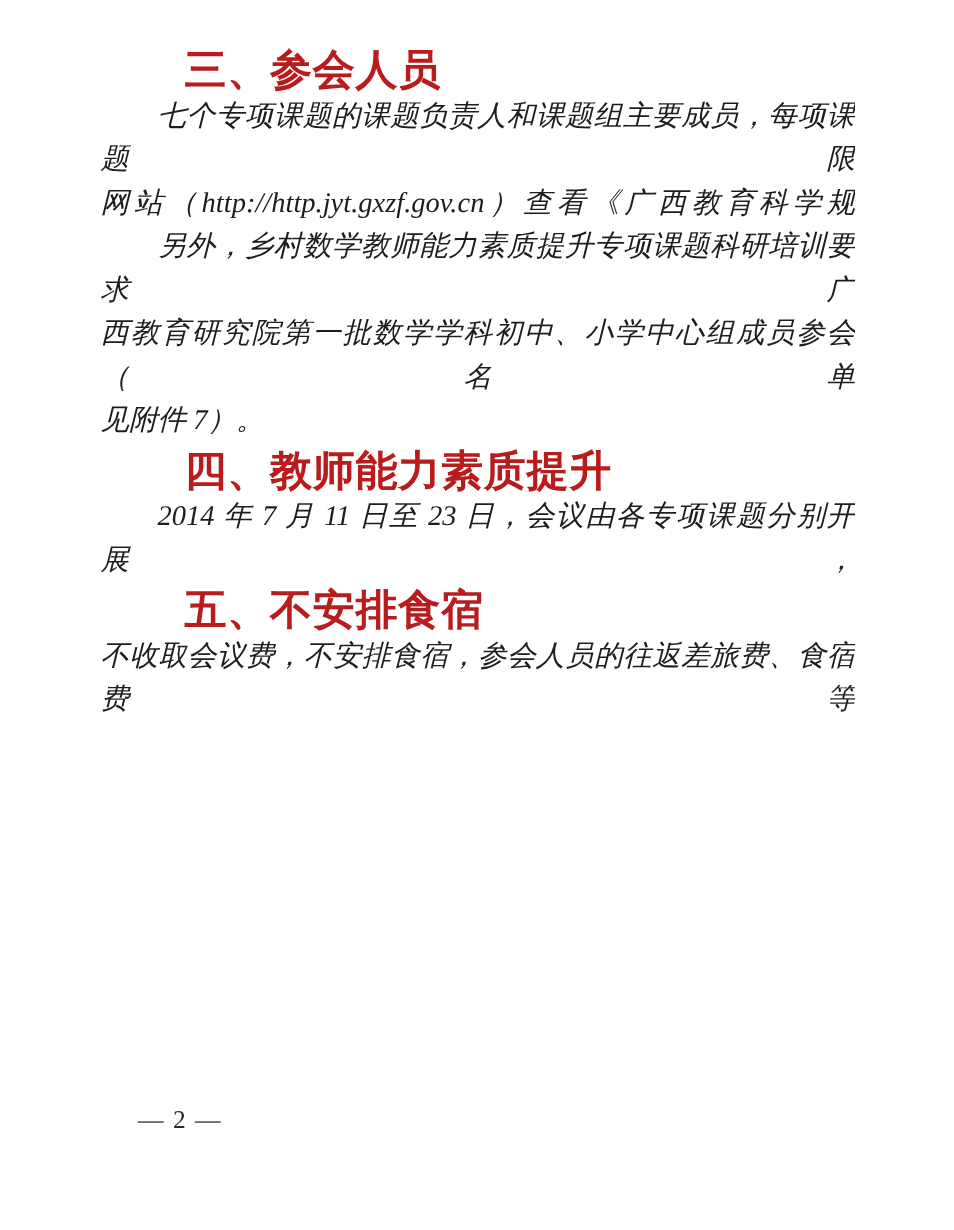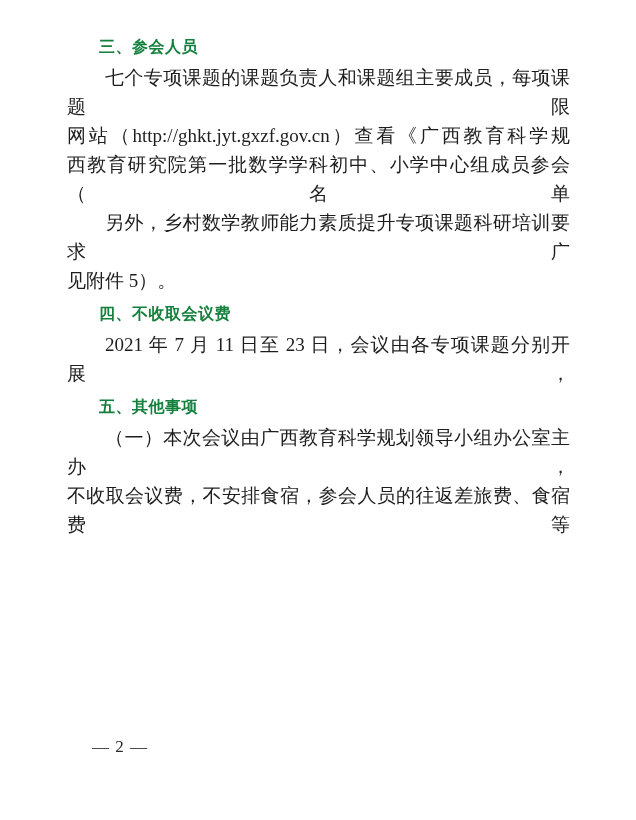--- a/index.html
+++ b/index.html
@@ -25,38 +25,39 @@
     top: 28px;
     width: 503px;
     color: #1d1d1d;
     font-size: 19px;
   }
   .line {
     line-height: 29px;
     min-height: 29px;
     text-align: left;
     overflow: hidden;
+    font-style: italic;
   }
   .fill {
     text-align: justify;
     text-align-last: justify;
     text-justify: inter-character;
   }
   .indent {
     text-indent: 2em;
   }
   .heading {
     font-family: "Liberation Sans", "DejaVu Sans", sans-serif;
     font-weight: 700;
-    font-size: 16px;
+    font-size: 28px;
     line-height: 29px;
     margin-top: 4px;
     margin-bottom: 2px;
     text-indent: 2em;
-    color: #15803d;
+    color: #b91c1c;
     letter-spacing: 0.5px;
   }
   .footer {
     position: absolute;
     left: 92px;
     top: 737px;
     font-size: 17px;
     color: #2a2a2a;
     letter-spacing: 1px;
   }
@@ -64,39 +65,38 @@
 </head>
 <body>
 
 <div class="page">
   <div class="content">
 
     <div class="heading">三、参会人员</div>
 
     <div>
       <div class="line fill indent">七个专项课题的课题负责人和课题组主要成员，每项课题限</div>
-      <div class="line fill">网站（http://ghkt.jyt.gxzf.gov.cn）查看《广西教育科学规</div>
+      <div class="line fill">网站（http://http.jyt.gxzf.gov.cn）查看《广西教育科学规</div>
     </div>
 
     <div>
+      <div class="line fill indent">另外，乡村数学教师能力素质提升专项课题科研培训要求广</div>
       <div class="line fill">西教育研究院第一批数学学科初中、小学中心组成员参会（名单</div>
-      <div class="line fill indent">另外，乡村数学教师能力素质提升专项课题科研培训要求广</div>
-      <div class="line">见附件 5）。</div>
+      <div class="line">见附件 7）。</div>
     </div>
 
-    <div class="heading">四、不收取会议费</div>
+    <div class="heading">四、教师能力素质提升</div>
 
     <div>
-      <div class="line fill indent">2021 年 7 月 11 日至 23 日，会议由各专项课题分别开展，</div>
+      <div class="line fill indent">2014 年 7 月 11 日至 23 日，会议由各专项课题分别开展，</div>
     </div>
 
-    <div class="heading">五、其他事项</div>
+    <div class="heading">五、不安排食宿</div>
 
     <div>
-      <div class="line fill indent">（一）本次会议由广西教育科学规划领导小组办公室主办，</div>
       <div class="line fill">不收取会议费，不安排食宿，参会人员的往返差旅费、食宿费等</div>
 
     </div>
 
   </div>
 
   <div class="footer">— 2 —</div>
 </div>
 
 </body></html>

